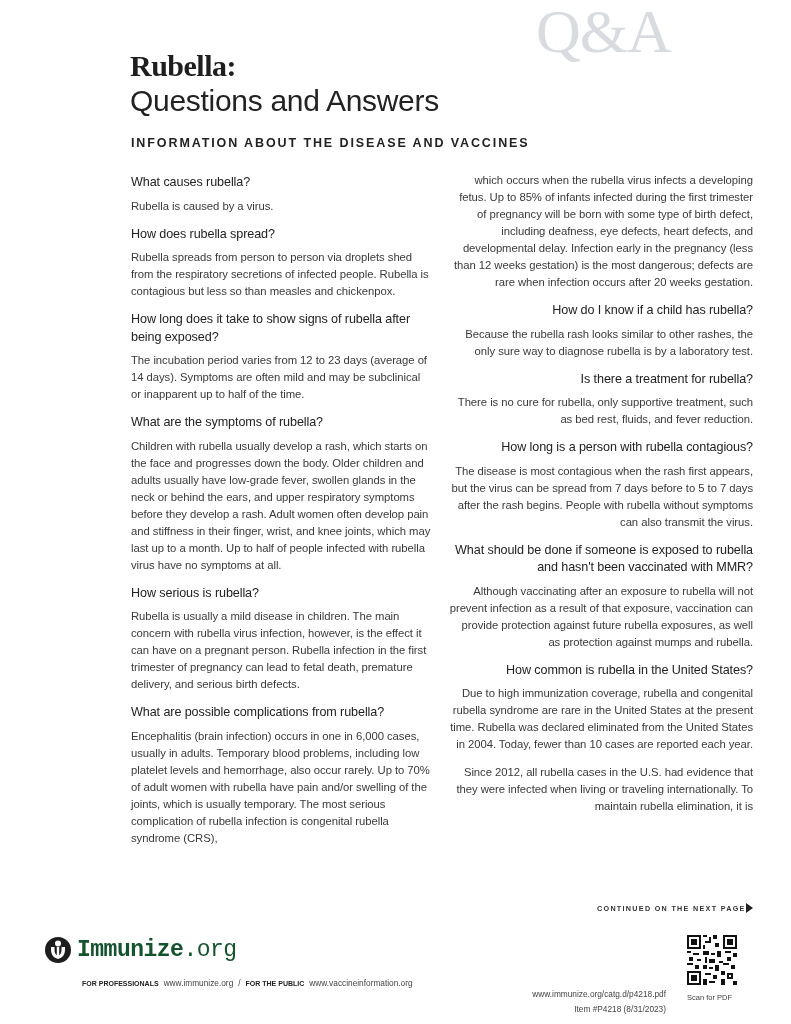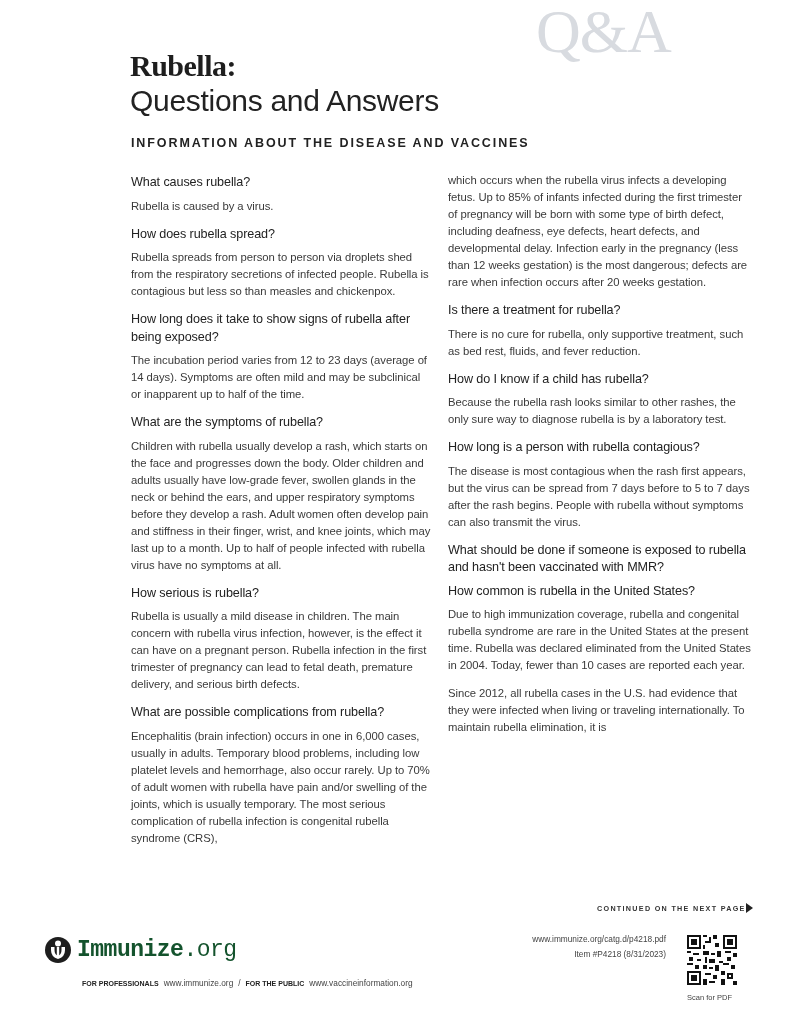--- a/index.html
+++ b/index.html
@@ -8,36 +8,36 @@
   .page { position:absolute; left:0; top:0; width:791px; height:1024px; }
 
   .watermark { position:absolute; left:536px; top:0; font-family:"Liberation Serif", "DejaVu Serif", serif;
                font-size:62px; color:#d8dbe0; letter-spacing:-1px; line-height:1; }
   .title-bold { position:absolute; left:130px; top:51px; font-size:30px; font-weight:bold; color:#1e1e1e; line-height:1; letter-spacing:-0.5px;font-family:Liberation Serif, serif; }
   .title-light { position:absolute; left:130px; top:86px; font-size:30px; color:#222; line-height:1; letter-spacing:-0.3px; }
   .subtitle { position:absolute; left:131px; top:136px; font-size:12.5px; font-weight:bold; letter-spacing:1.9px; color:#222; }
 
   .col { position:absolute; top:174px; width:300px; }
   .col.left { left:131px; }
-  .col.right { left:448px; width:305px; }
+  .col.right { left:448px; width:305px;text-align:right; }
   .qa-h { font-size:12.6px; font-weight:normal; color:#222; line-height:17.5px; margin:0 0 6px 0; letter-spacing:-0.1px; }
   .qa-p { font-size:11.3px; color:#3a3a3a; line-height:17px; margin:0 0 11px 0; letter-spacing:-0.05px; }
   .col.right .first-p { margin-top:-2px; }
 
   .continued { position:absolute; left:597px; top:903px; font-size:7.2px; font-weight:bold; letter-spacing:1.3px; color:#333; display:flex; align-items:center; }
   .tri { width:0; height:0; border-top:5px solid transparent; border-bottom:5px solid transparent; border-left:7px solid #222; }
 
   .logo { position:absolute; left:44px; top:936px; display:flex; align-items:center; gap:5px; }
   .logo-icon { width:28px; height:28px; }
   .logo-text { font-size:23px; font-weight:bold; color:#14532d; letter-spacing:-0.5px;font-family:Liberation Mono, monospace; }
   .logo-text .org { font-weight:normal; }
 
   .footer-links { position:absolute; left:82px; top:978px; font-size:8.3px; color:#444; display:flex; gap:5px; align-items:baseline;text-align:center; }
   .footer-links .lbl { font-weight:bold; font-size:7px; color:#222; }
-  .footer-right { position:absolute; right:125px; top:932px; text-align:right; font-size:8.3px; color:#444; line-height:15px; }
+  .footer-right { position:absolute; right:125px; top:987px; text-align:right; font-size:8.3px; color:#444; line-height:15px; }
   .qr { position:absolute; left:687px; top:935px; width:50px; height:50px; }
   .scan { position:absolute; left:687px; top:993px; font-size:7.5px; color:#444; }
 </style>
 </head>
 <body>
 
 <div class="page">
   <div class="watermark">Q&amp;A</div>
   <div class="title-bold">Rubella:</div>
   <div class="title-light">Questions and Answers</div>
@@ -66,33 +66,34 @@
     </div>
     <div>
       <div class="qa-h">What are possible complications from rubella?</div>
       <p class="qa-p">Encephalitis (brain infection) occurs in one in 6,000 cases, usually in adults. Temporary blood problems, including low platelet levels and hemorrhage, also occur rarely. Up to 70% of adult women with rubella have pain and/or swelling of the joints, which is usually temporary. The most serious complication of rubella infection is congenital rubella syndrome (CRS),</p>
     </div>
   </div>
 
   <div class="col right">
     <p class="qa-p first-p">which occurs when the rubella virus infects a developing fetus. Up to 85% of infants infected during the first trimester of pregnancy will be born with some type of birth defect, including deafness, eye defects, heart defects, and developmental delay. Infection early in the pregnancy (less than 12 weeks gestation) is the most dangerous; defects are rare when infection occurs after 20 weeks gestation.</p>
     <div>
+      <div class="qa-h">How do I know if a child has rubella?</div>
+      <p class="qa-p">Because the rubella rash looks similar to other rashes, the only sure way to diagnose rubella is by a laboratory test.</p>
+    </div>
+    <div>
       <div class="qa-h">Is there a treatment for rubella?</div>
       <p class="qa-p">There is no cure for rubella, only supportive treatment, such as bed rest, fluids, and fever reduction.</p>
-    </div>
-    <div>
-      <div class="qa-h">How do I know if a child has rubella?</div>
-      <p class="qa-p">Because the rubella rash looks similar to other rashes, the only sure way to diagnose rubella is by a laboratory test.</p>
     </div>
     <div>
       <div class="qa-h">How long is a person with rubella contagious?</div>
       <p class="qa-p">The disease is most contagious when the rash first appears, but the virus can be spread from 7 days before to 5 to 7 days after the rash begins. People with rubella without symptoms can also transmit the virus.</p>
     </div>
     <div>
       <div class="qa-h">What should be done if someone is exposed to rubella and hasn't been vaccinated with MMR?</div>
+      <p class="qa-p">Although vaccinating after an exposure to rubella will not prevent infection as a result of that exposure, vaccination can provide protection against future rubella exposures, as well as protection against mumps and rubella.</p>
     </div>
     <div>
       <div class="qa-h">How common is rubella in the United States?</div>
       <p class="qa-p">Due to high immunization coverage, rubella and congenital rubella syndrome are rare in the United States at the present time. Rubella was declared eliminated from the United States in 2004. Today, fewer than 10 cases are reported each year.</p>
       <p class="qa-p">Since 2012, all rubella cases in the U.S. had evidence that they were infected when living or traveling internationally. To maintain rubella elimination, it is</p>
     </div>
   </div>
 
   <div class="continued">
     <span>CONTINUED ON THE NEXT PAGE</span>

